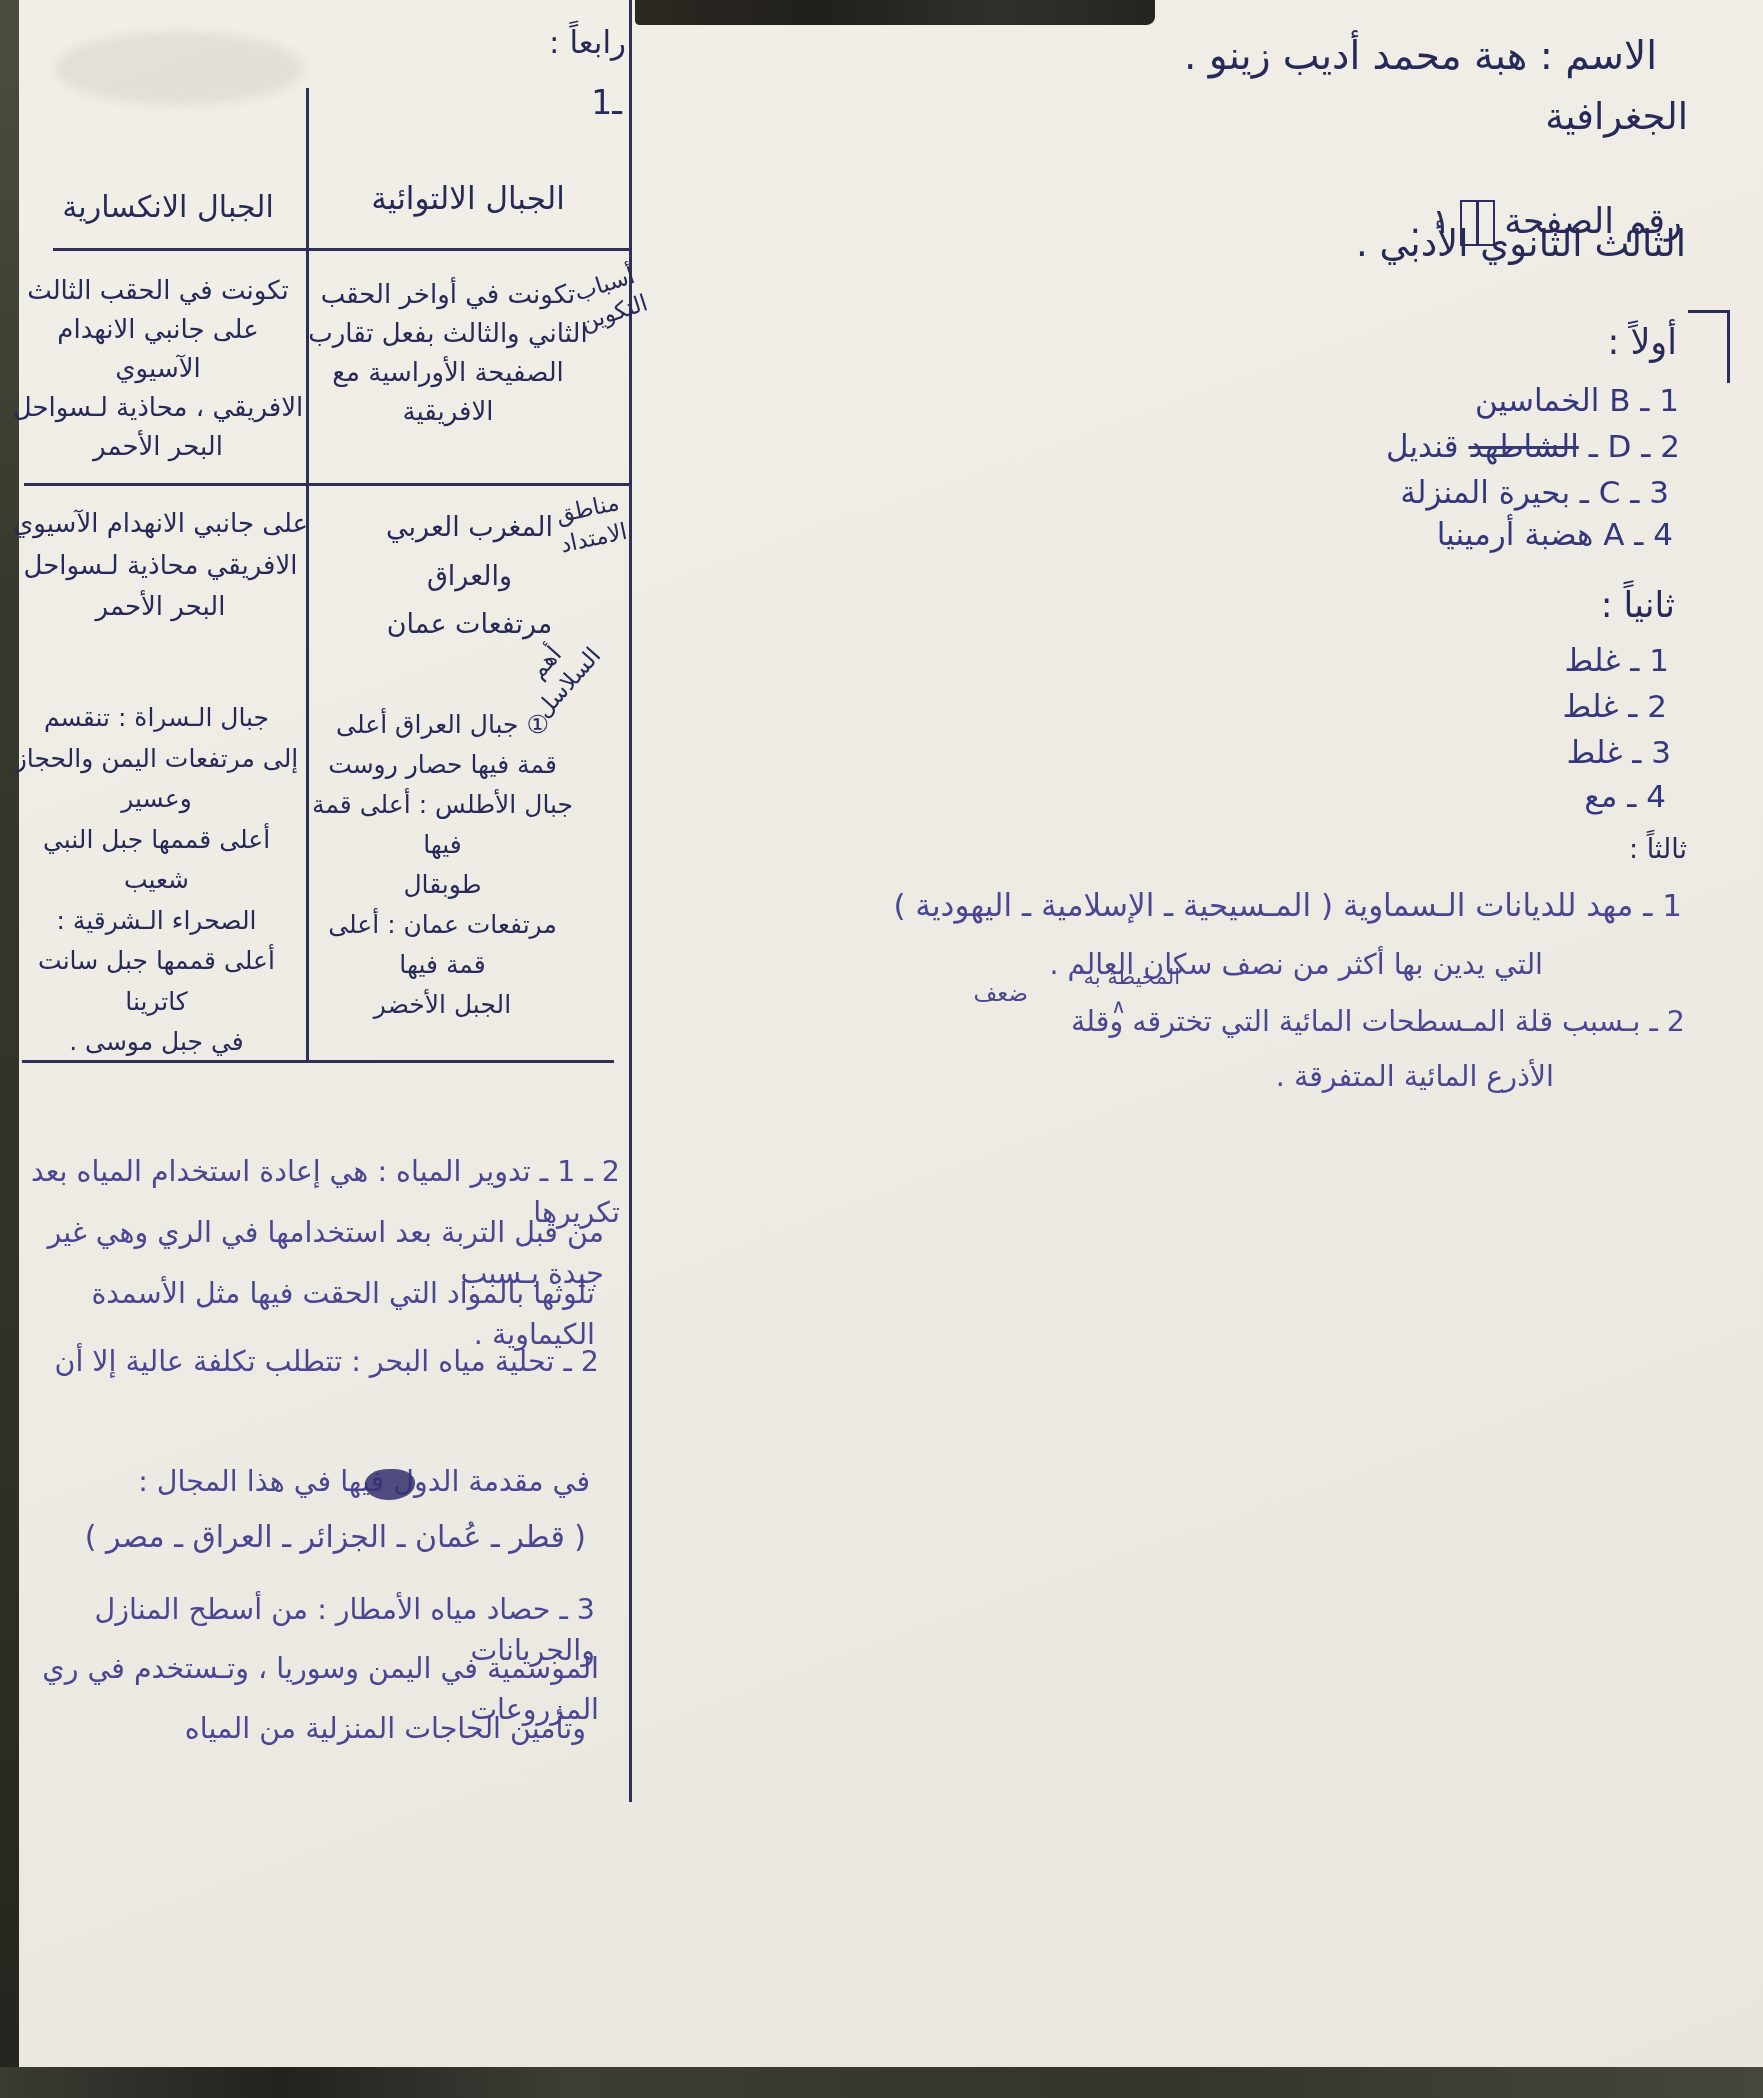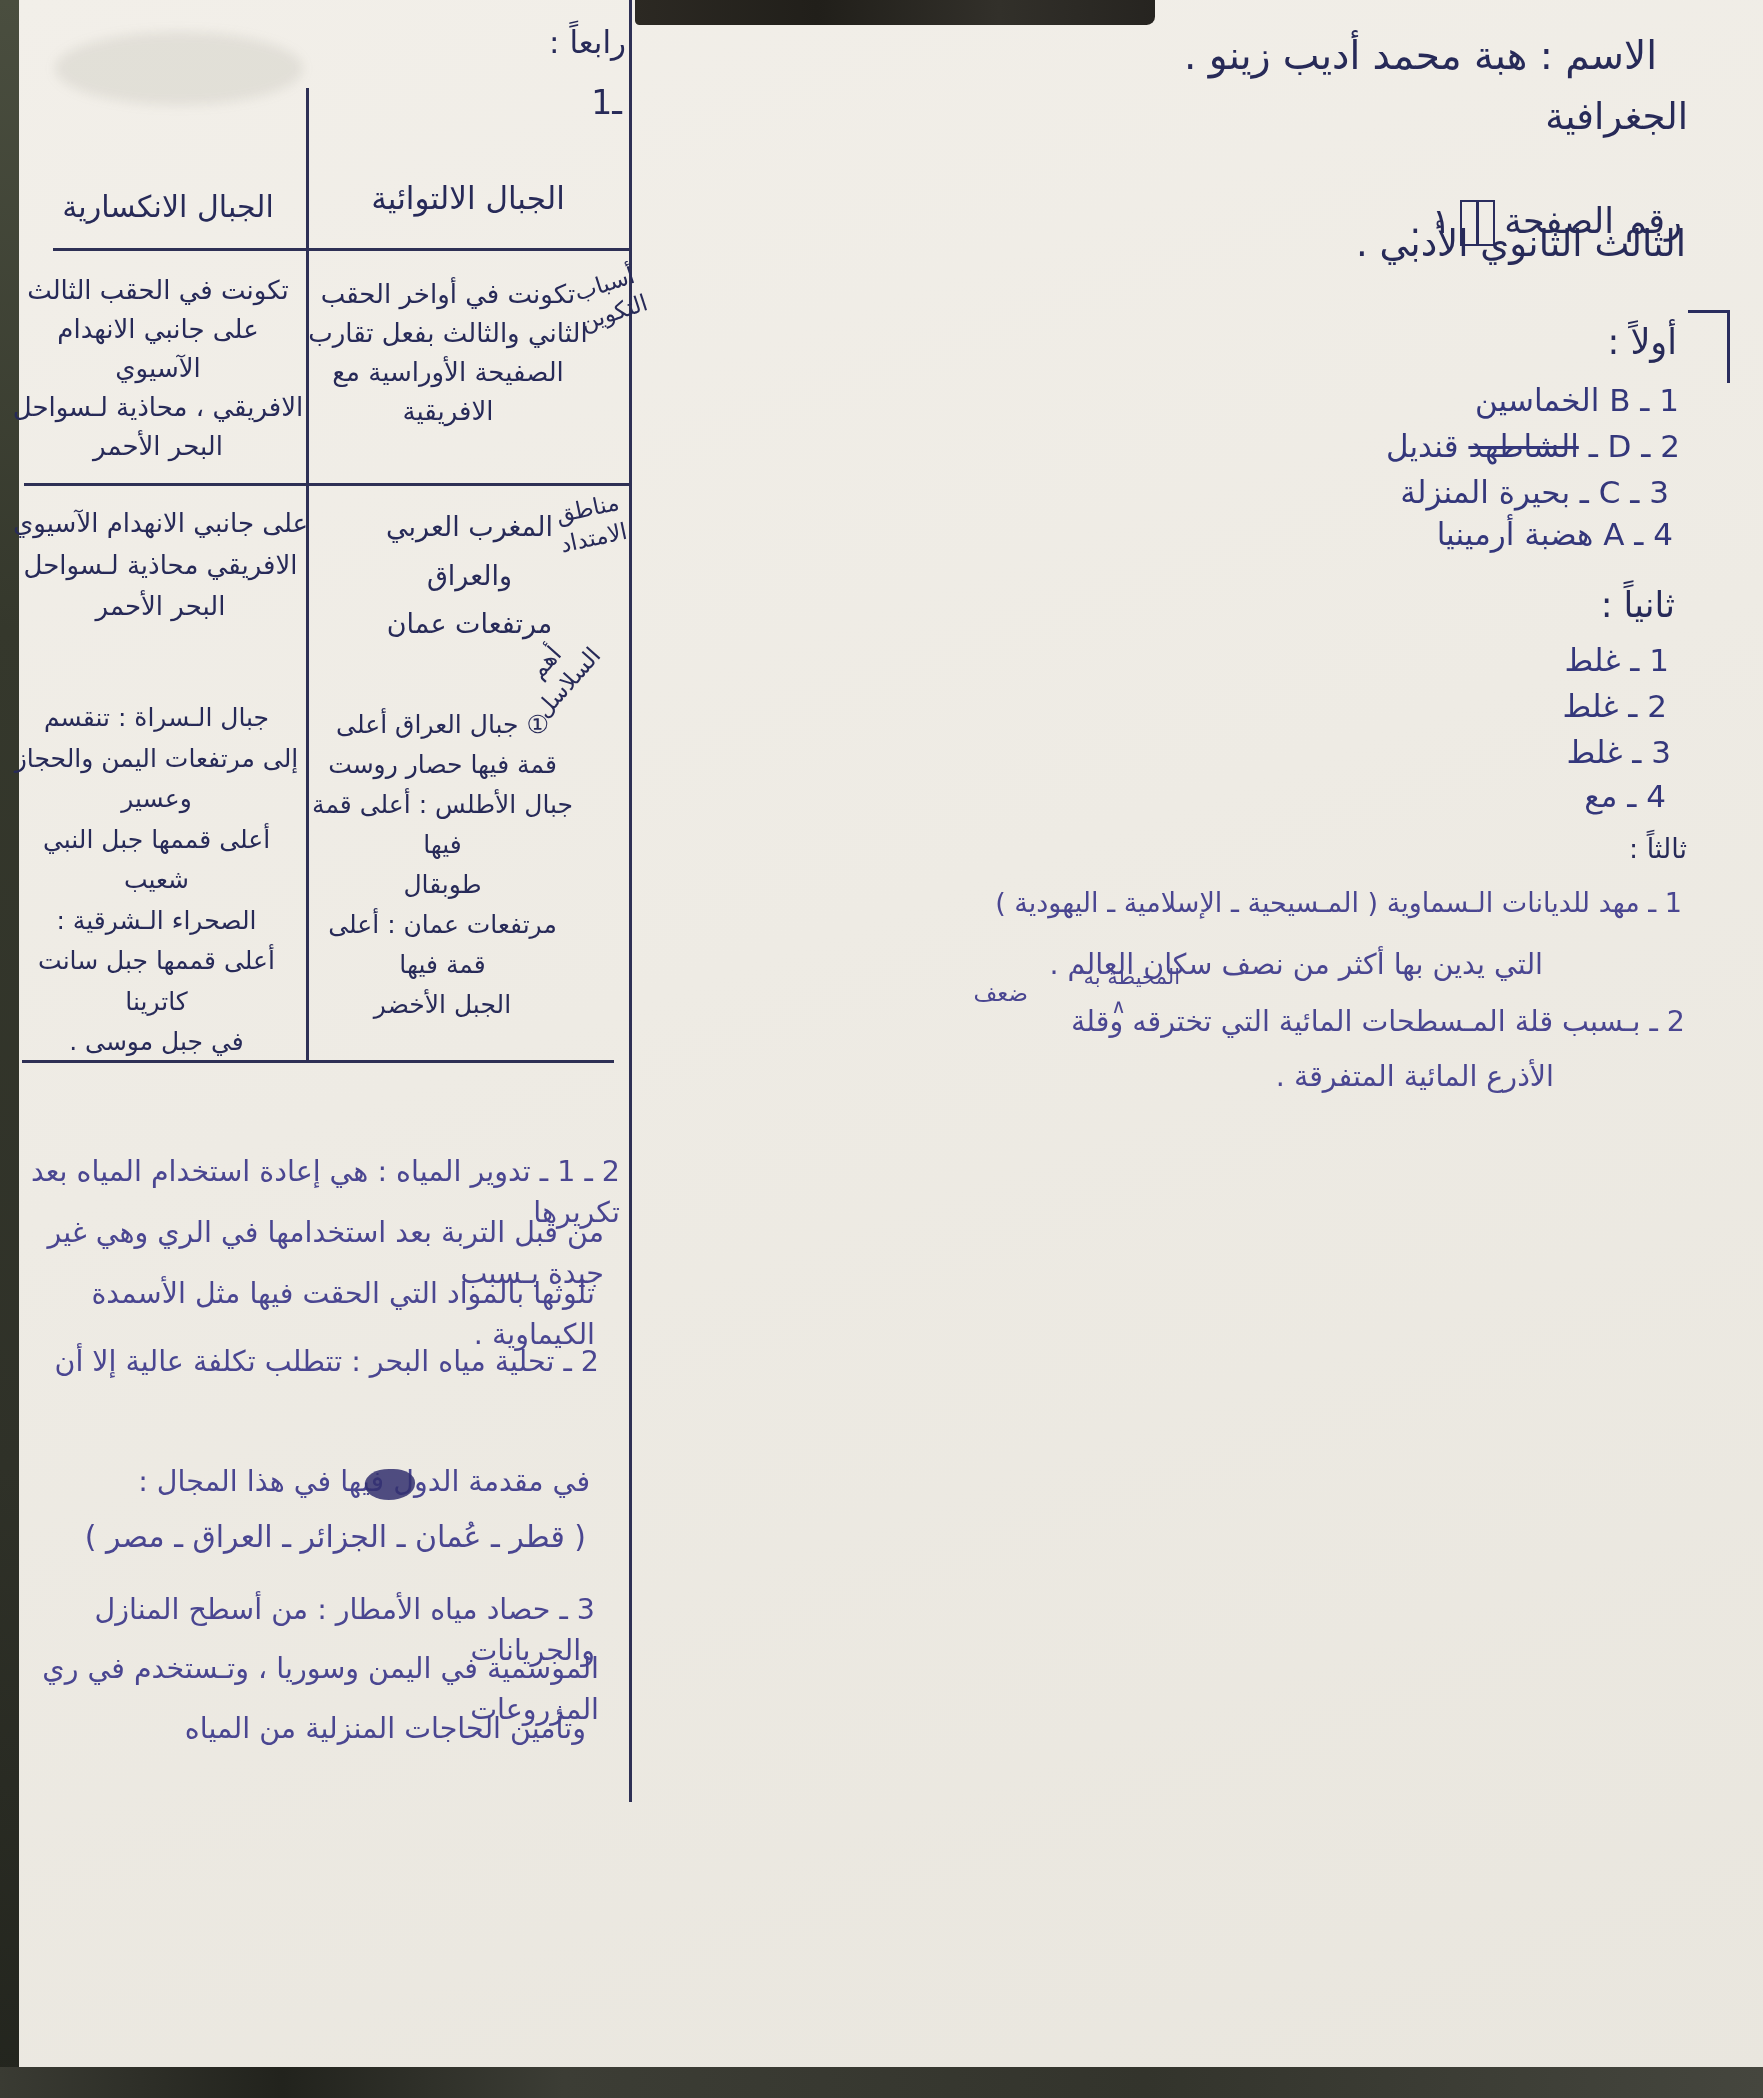--- a/index.html
+++ b/index.html
@@ -55,21 +55,21 @@
   <div class="abs hand ink-mid" style="right:94px;top:470px;font-size:31px;">3 ـ C ـ بحيرة المنزلة</div>
   <div class="abs hand ink-mid" style="right:90px;top:512px;font-size:31px;">4 ـ A هضبة أرمينيا</div>
 
   <div class="abs hand ink-dark" style="right:88px;top:580px;font-size:35px;">ثانياً :</div>
   <div class="abs hand ink-mid" style="right:94px;top:638px;font-size:31px;">1 ـ غلط</div>
   <div class="abs hand ink-mid" style="right:96px;top:684px;font-size:31px;">2 ـ غلط</div>
   <div class="abs hand ink-mid" style="right:92px;top:730px;font-size:31px;">3 ـ غلط</div>
   <div class="abs hand ink-mid" style="right:97px;top:774px;font-size:31px;">4 ـ مع</div>
 
   <div class="abs hand ink-dark" style="right:76px;top:829px;font-size:27px;">ثالثاً :</div>
-  <div class="abs hand ink-light" style="right:81px;top:883px;font-size:27px;">1 ـ مهد للديانات الـسماوية ( المـسيحية ـ الإسلامية ـ اليهودية )</div>
+  <div class="abs hand ink-light" style="right:81px;top:883px;font-size:31px;">1 ـ مهد للديانات الـسماوية ( المـسيحية ـ الإسلامية ـ اليهودية )</div>
   <div class="abs hand ink-light" style="right:220px;top:944px;font-size:28.5px;">التي يدين بها أكثر من نصف سكان العالم .</div>
   <div class="abs hand ink-light" style="right:583px;top:962px;font-size:21px;">المحيطة به</div>
   <div class="abs hand ink-light" style="right:735px;top:977px;font-size:23px;">ضعف</div>
   <div class="abs hand ink-light" style="right:637px;top:992px;font-size:20px;">∧</div>
   <div class="abs hand ink-light" style="right:78px;top:1001px;font-size:28.5px;">2 ـ بـسبب قلة المـسطحات المائية التي تخترقه وقلة</div>
   <div class="abs hand ink-light" style="right:209px;top:1056px;font-size:28.5px;">الأذرع المائية المتفرقة .</div>
 
   <div class="abs hand ink-dark center" style="right:1148px;top:176px;width:294px;font-size:31px;">الجبال الالتوائية</div>
   <div class="abs hand ink-dark center" style="right:1480px;top:185px;width:230px;font-size:30px;">الجبال الانكسارية</div>
 

